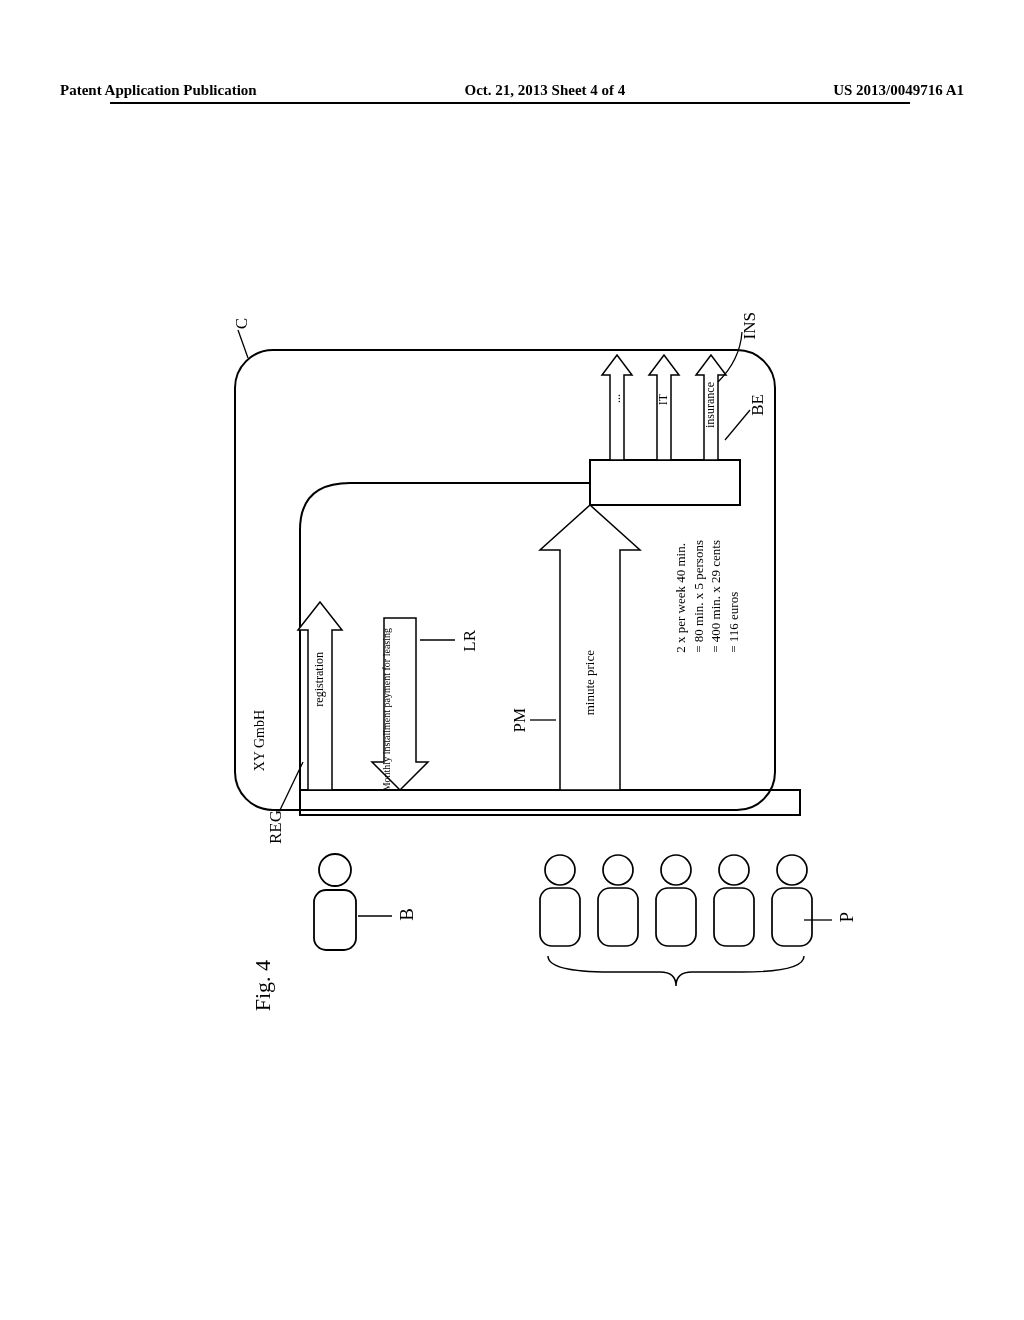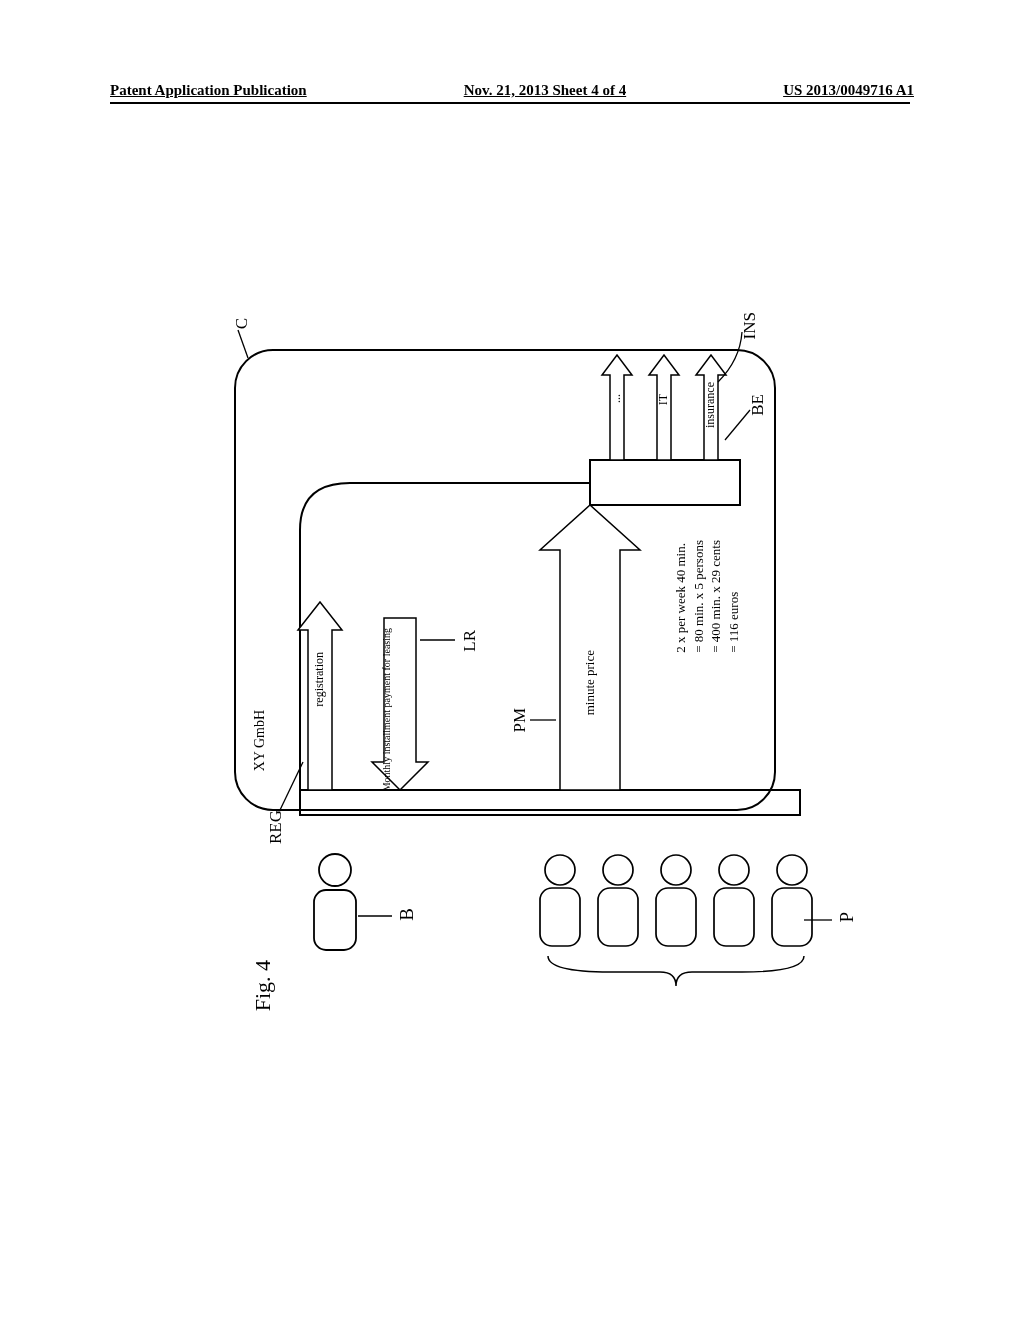--- a/index.html
+++ b/index.html
@@ -12,24 +12,23 @@
     font-family: "Times New Roman", serif;
     position: relative;
   }
   .header {
     position: absolute;
     top: 82px;
     left: 0;
     width: 1024px;
     display: flex;
     justify-content: space-between;
-    padding: 0 110px;
+    padding: 0 60px;
     font-size: 15px;
     font-weight: bold;
-    text-decoration: underline;
   }
   .hr {
     position: absolute;
     top: 102px;
     left: 110px;
     width: 800px;
     height: 2px;
     background: #000;
   }
   .canvas {
@@ -58,21 +57,21 @@
     font-size: 13px;
     line-height: 1.35;
     white-space: nowrap;
   }
 </style>
 </head>
 <body>
 
 <div class="header">
   <span>Patent Application Publication</span>
-  <span>Nov. 21, 2013  Sheet 4 of 4</span>
+  <span>Oct. 21, 2013  Sheet 4 of 4</span>
   <span>US 2013/0049716 A1</span>
 </div>
 <div class="hr"></div>
 
 <div class="canvas">
 
   <svg width="1024" height="1000" style="position:absolute;top:0;left:0">
 
     <rect x="235" y="200" width="540" height="460" rx="38" ry="38" fill="none" stroke="#000" stroke-width="2"></rect>
 

